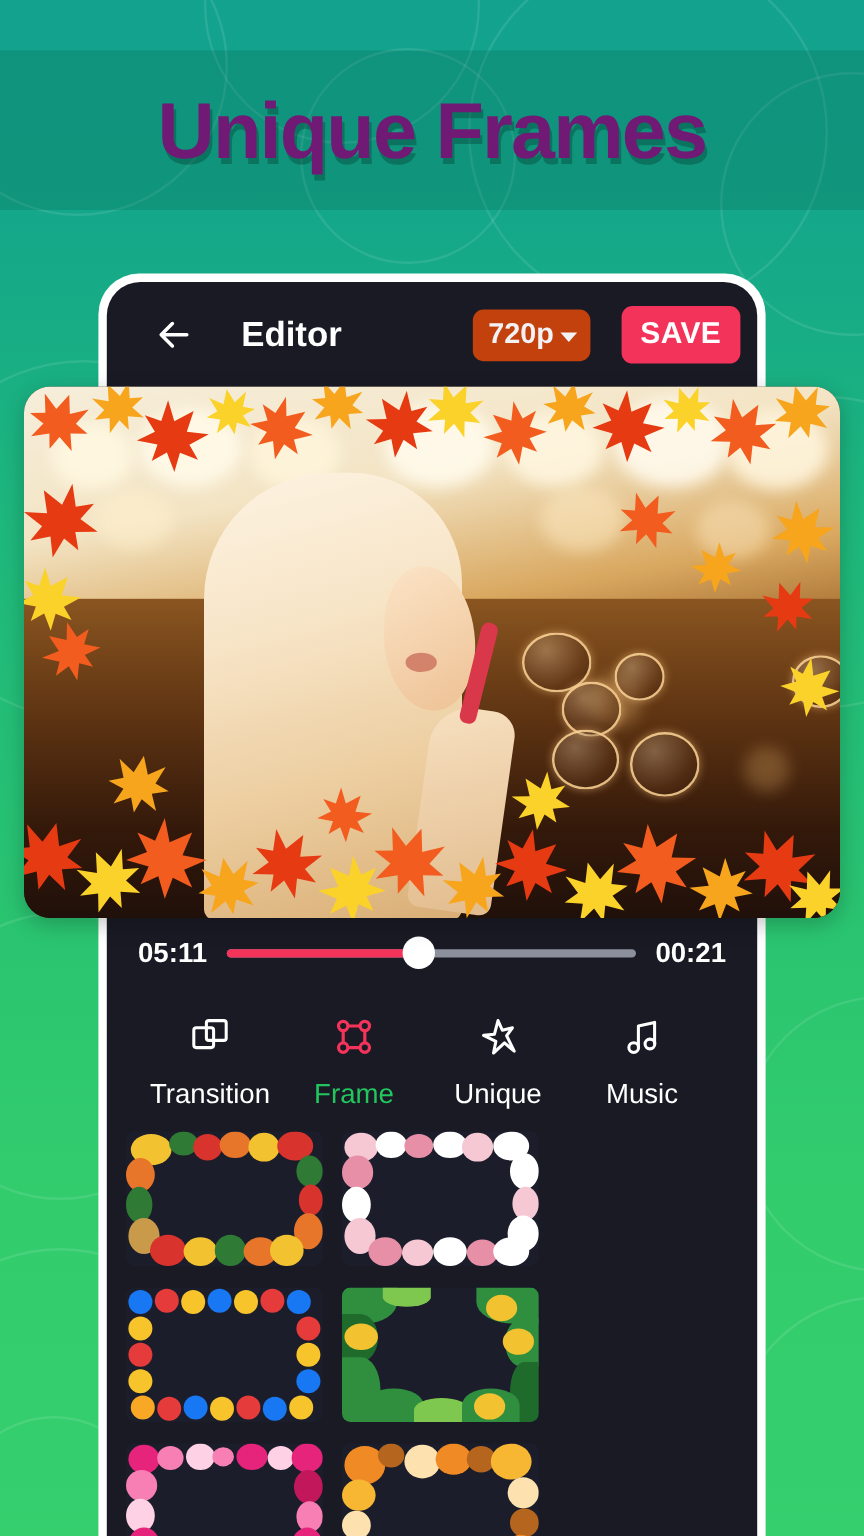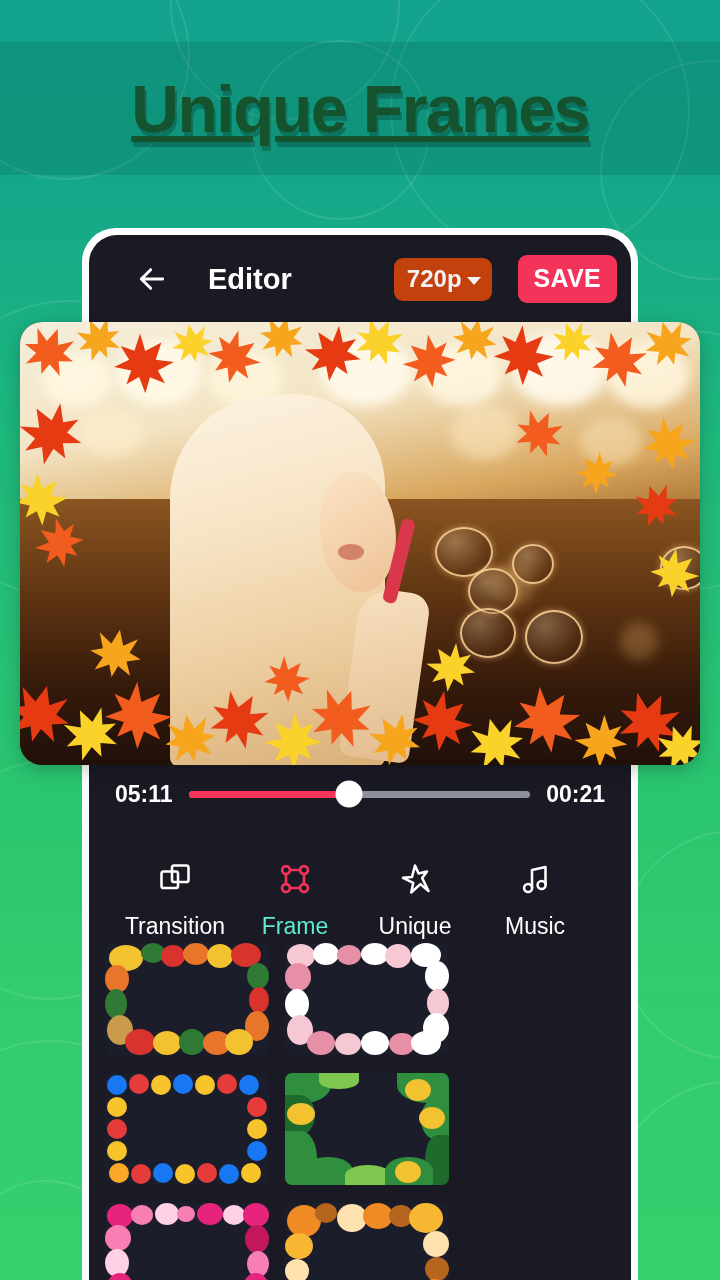--- a/index.html
+++ b/index.html
@@ -19,45 +19,44 @@
     border:2px solid rgba(255,255,255,0.10);
   }
   
   .banner {
     position:absolute; left:0; top:42px; width:720px; height:133px;
     background:rgba(6,92,74,0.22);
     display:flex; align-items:center; justify-content:center;
     overflow:hidden;
   }
   .banner-title {
-    font-size:66px; font-weight:bold; color:#14532d;
+    font-size:66px; font-weight:bold; color:#701a75;
     letter-spacing:-1.5px;
     text-shadow:2px 5px 0 rgba(0,40,30,0.30);
     white-space:nowrap;
-    text-decoration:underline;
   }
   
   .phone {
     position:absolute; left:82px; top:228px; width:556px; height:1060px;
     background:#ffffff;
     border-radius:34px 34px 0 0;
     padding:7px 7px 0 7px;
     overflow:hidden;
   }
   .screen {
     width:100%; height:100%;
     background:#191a24;
     border-radius:28px 28px 0 0;
     overflow:hidden;
     position:relative;
   }
   
   .appbar {
     height:88px; display:flex; align-items:center;
-    padding:0 14px 0 22px; gap:14px;margin-left:25px;
+    padding:0 14px 0 40px; gap:14px;
   }
   .back-icon { width:32px; height:32px; flex:0 0 auto; }
   .appbar-title {
     font-size:29px; font-weight:bold; color:#fff;
     margin-left:26px; flex:1 1 auto;
   }
   .res-chip {
     background:#c2410c; border-radius:9px;
     padding:7px 11px 8px 13px;
     display:flex; align-items:center; gap:5px;
@@ -136,30 +135,30 @@
   .track-fill {
     position:absolute; left:0; top:0; height:100%; border-radius:4px;
     background:#f4335a;
   }
   .thumb {
     position:absolute; top:50%; width:27px; height:27px;
     background:#fff; border-radius:50%; transform:translate(-50%,-50%);
   }
   
   .tabs {
-    position:absolute; left:0; top:624px; width:100%; height:110px;
-    display:flex; align-items:flex-start; padding-left:26px;
+    position:absolute; left:0; top:580px; width:100%; height:110px;
+    display:flex; align-items:flex-end; padding-left:26px;
   }
   .tab {
     width:120px; flex:0 0 auto; text-align:center;
     display:flex; flex-direction:column; align-items:center; gap:14px;
   }
   .tab-icon { height:40px; display:flex; align-items:center; justify-content:center; }
   .tab-label { font-size:23px; color:#ffffff; }
-  .tab.active .tab-label { color:#5eead4; }
+  .tab.active .tab-label { color:#22c55e; }
   
   .grid {
     position:absolute; left:0; top:708px; width:100%;
     padding:0 16px; display:flex; flex-wrap:wrap; gap:18px 16px;
   }
   .fr-card {
     width:164px; height:112px; border-radius:7px;
     background:#1c1d2a; position:relative; overflow:hidden;
   }
   .fr-deco { position:absolute; border-radius:50%; }

